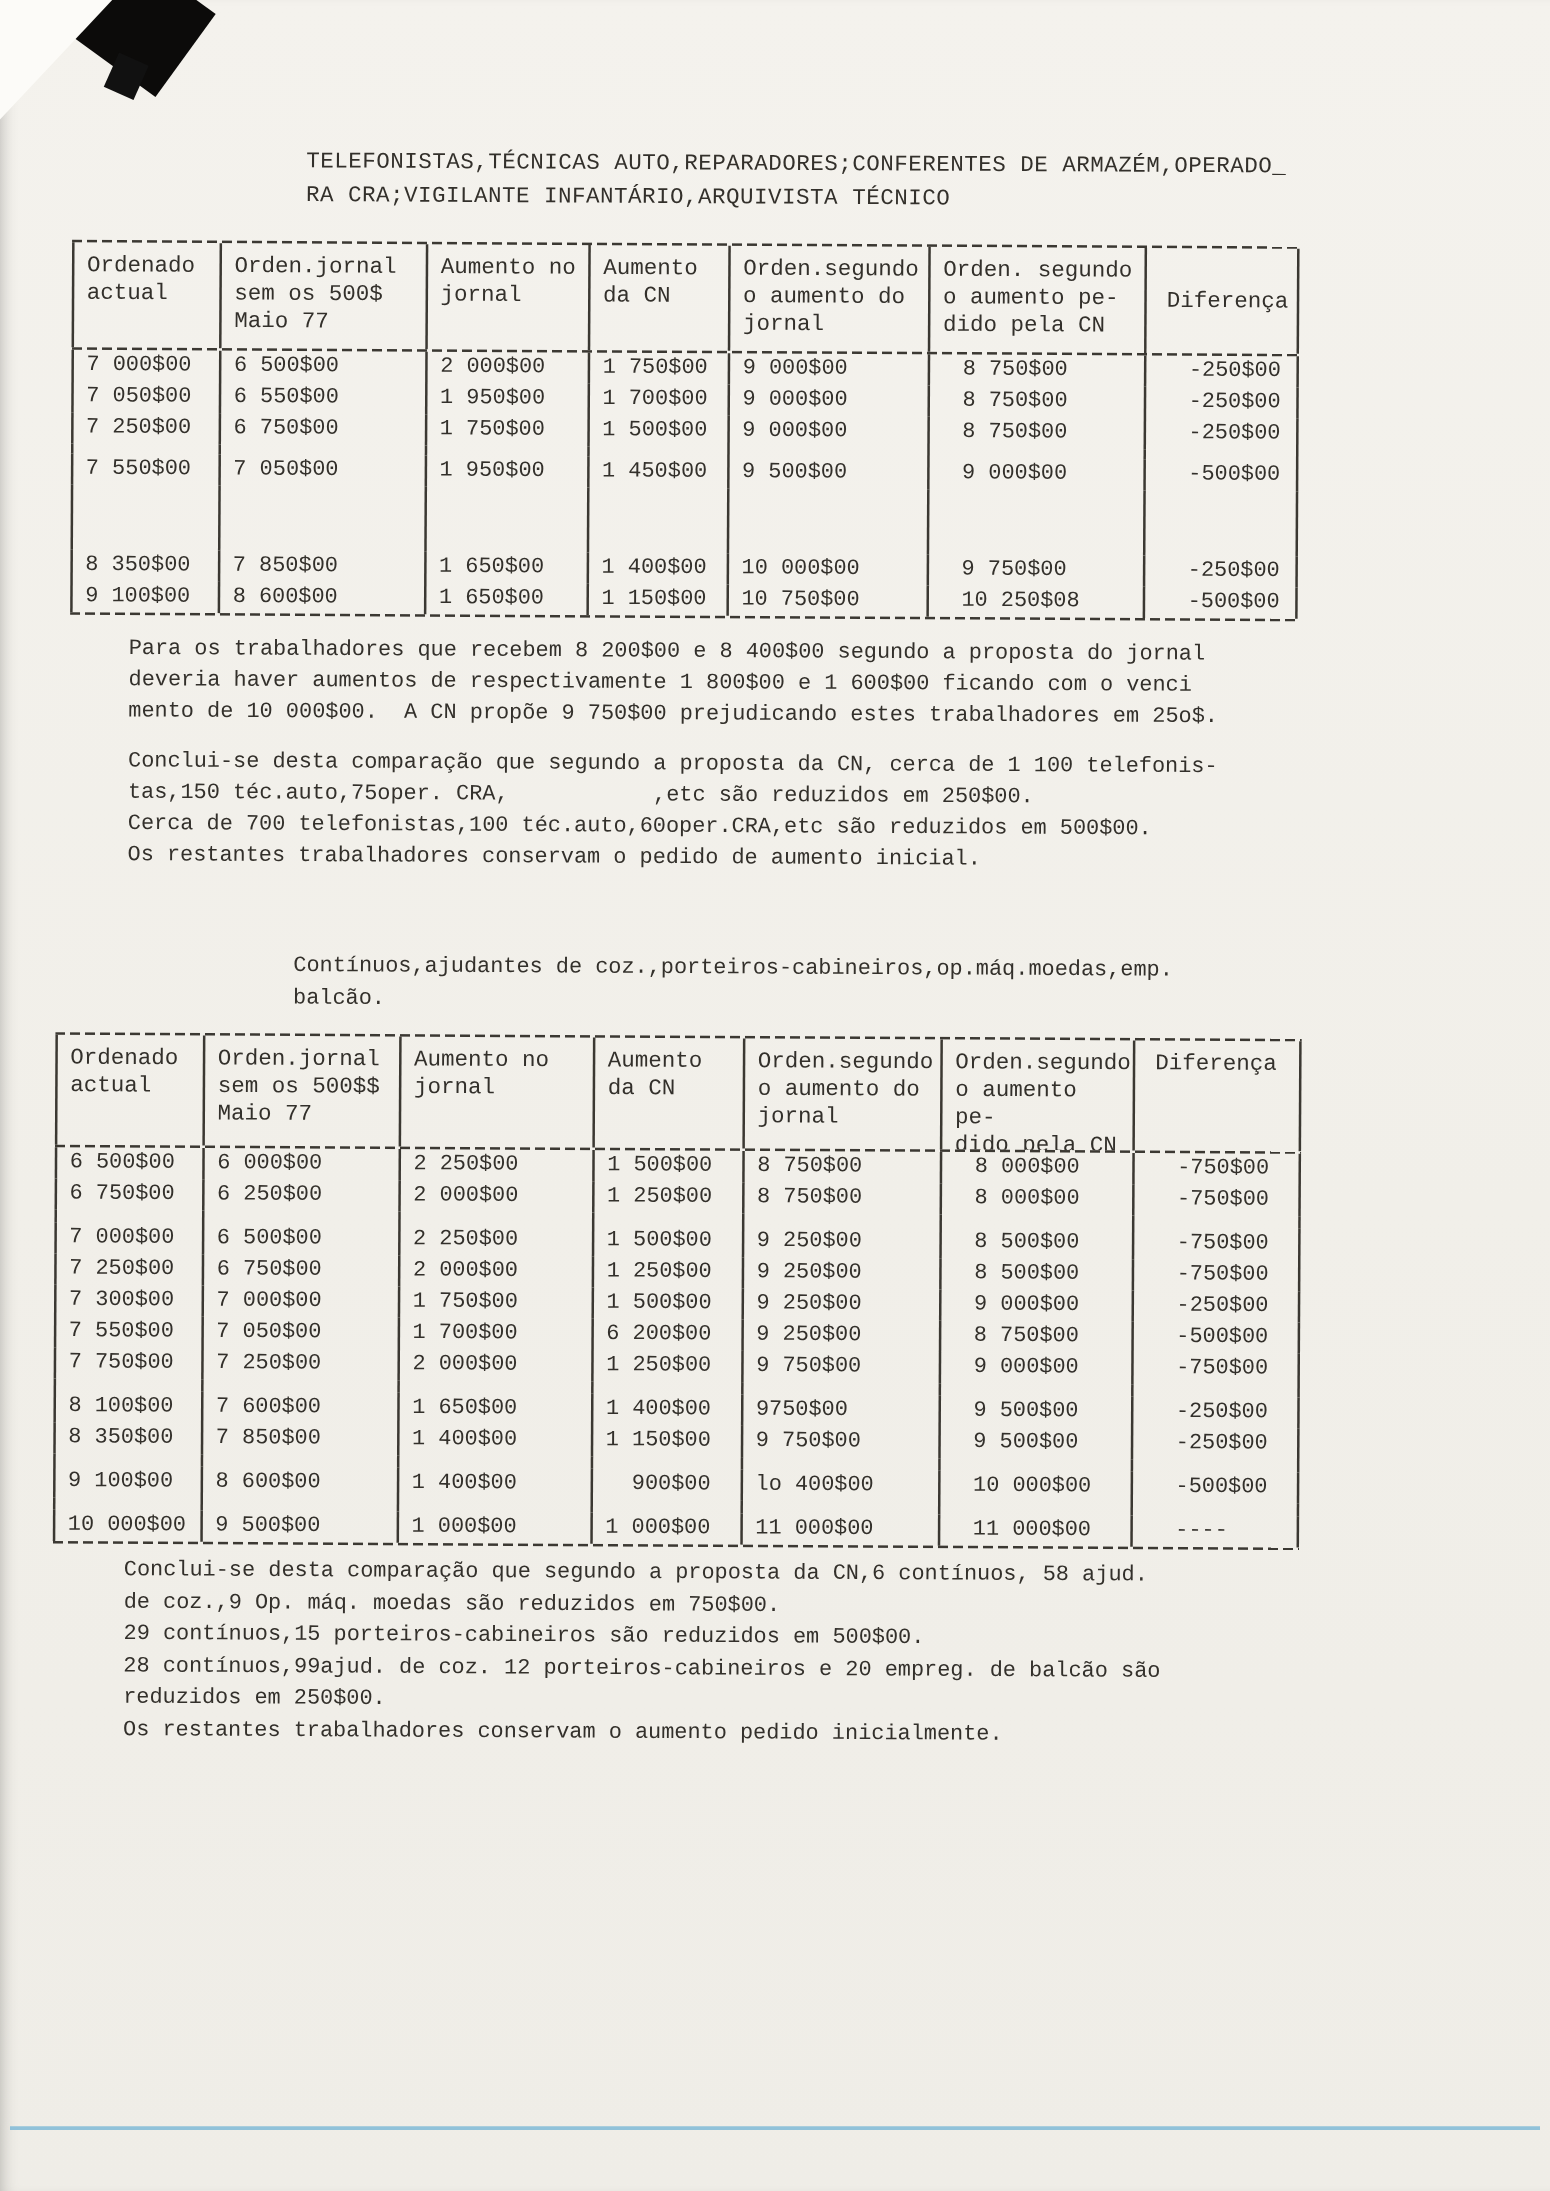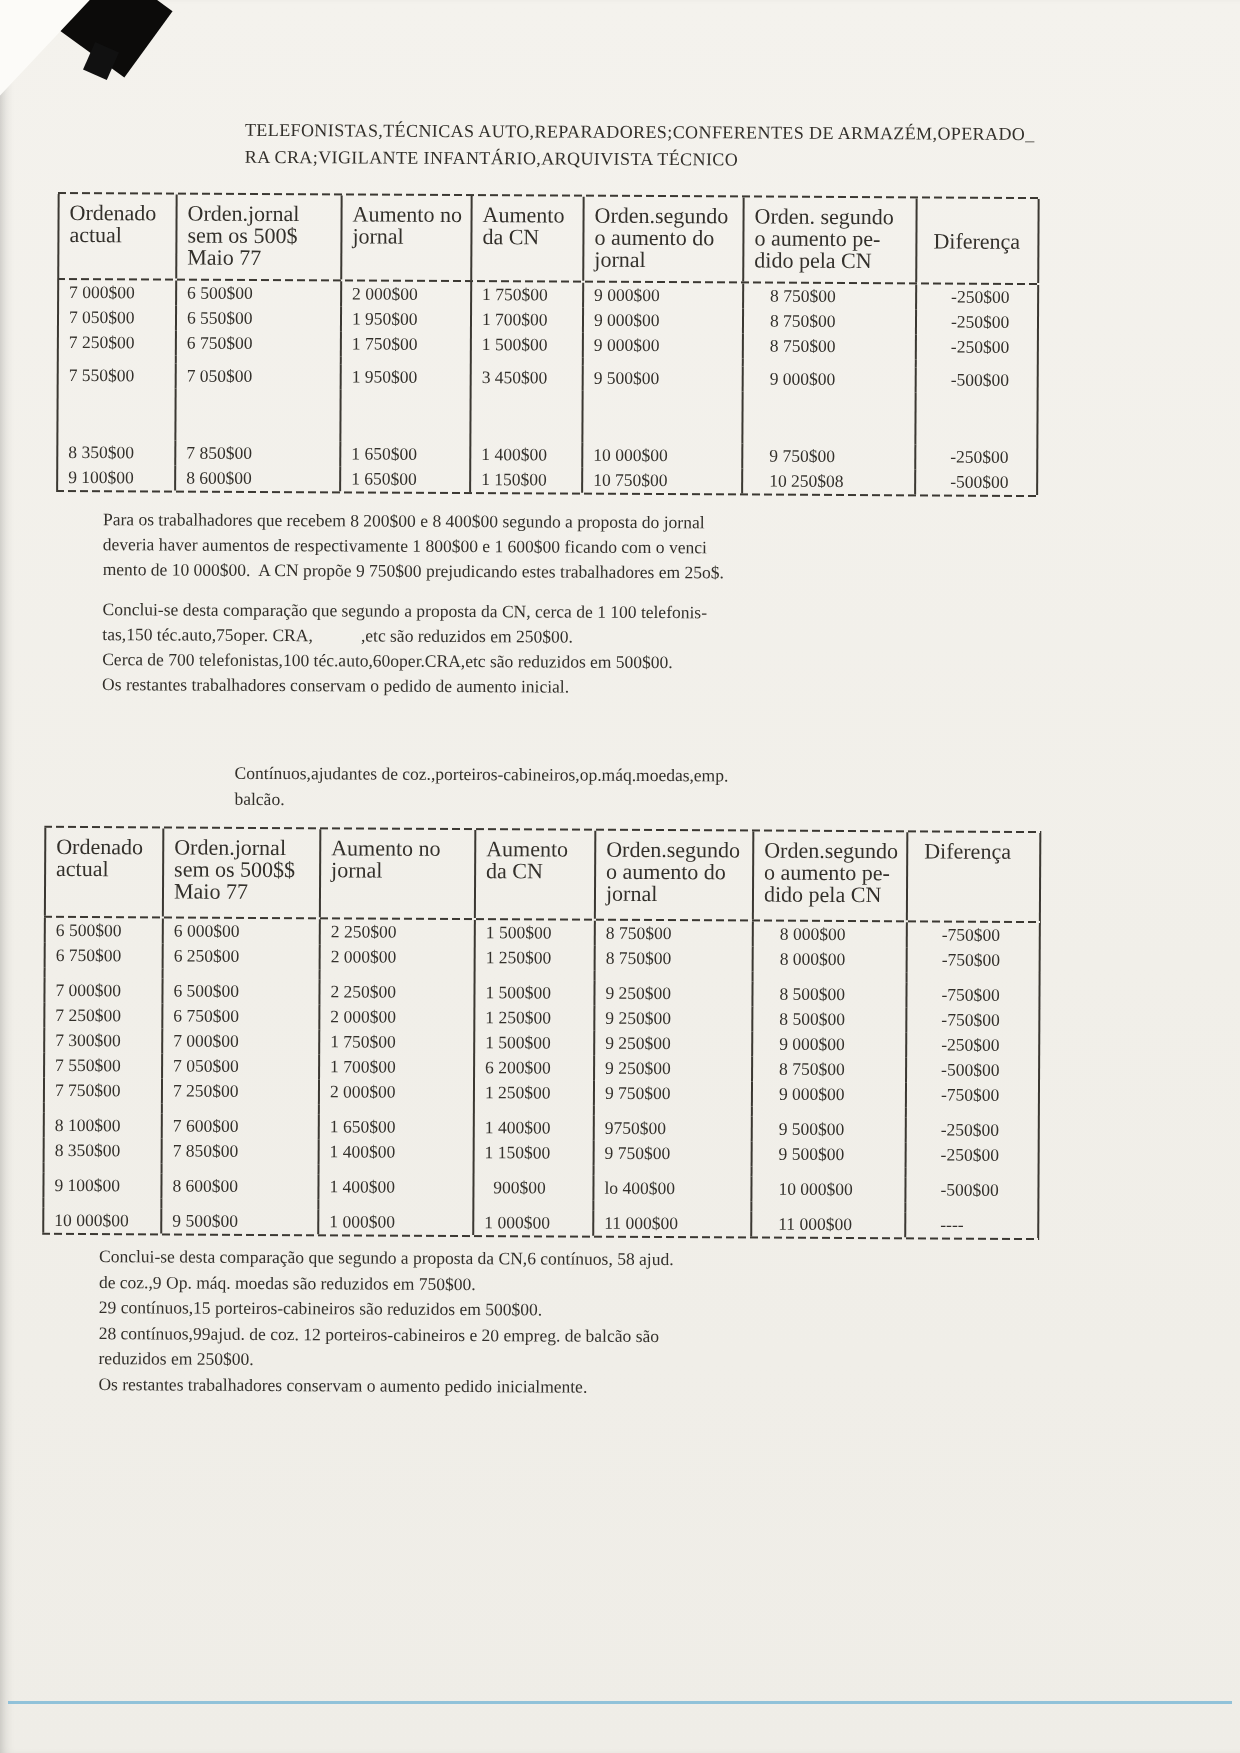--- a/index.html
+++ b/index.html
@@ -1,21 +1,21 @@
 <!DOCTYPE html>
 <html><head>
 <meta charset="utf-8">
 <style>
   html,body{margin:0;padding:0;background:#777;}
   .page{
     position:relative;
     width:1240px;height:1753px;
     background:linear-gradient(180deg,#f4f2ed 0%,#f1efe9 55%,#efede7 100%);
     overflow:hidden;
-    font-family:Liberation Serif, serif;
+    font-family:Liberation Mono, monospace;
     color:#33302b;
     box-shadow:inset 10px 0 14px -10px rgba(0,0,0,.28);
   }
   .content{position:absolute;left:0;top:0;width:1240px;height:1753px;
     transform:rotate(.3deg);transform-origin:80px 130px;}
   
   .corner-black{position:absolute;left:58px;top:-26px;width:100px;height:82px;
     background:#0c0b0a;transform:rotate(36deg);z-index:2;}
   .corner-chip{position:absolute;left:88px;top:46px;width:26px;height:30px;
     background:#111;transform:rotate(24deg);z-index:2;}
@@ -37,21 +37,21 @@
   .p3 .line{height:25.6px;line-height:25.6px;}
   
   .ttable{--line:#3b3832;}
   .hdash{height:2px;width:100%;
     background-image:repeating-linear-gradient(90deg,var(--line) 0 8px,transparent 8px 12px);}
   .trow{display:grid;grid-template-columns:var(--cols);}
   .tbody-rows .trow{height:25px;}
   .tcell{border-right:2px solid var(--line);padding-left:10px;white-space:pre;
     box-sizing:border-box;overflow:hidden;}
   .trow .tcell:first-child{border-left:2px solid var(--line);}
-  .hcell{white-space:pre-line;font-size:22px;line-height:22px;padding-top:8px;padding-right:4px;}
+  .hcell{white-space:pre-line;font-size:18px;line-height:22px;padding-top:8px;padding-right:4px;}
   .dcell{font-size:17.5px;line-height:25px;}
   .dcell.col-5{padding-left:26px;}
   .dcell.col-6{padding-left:34px;}
   .hcell.col-6{padding-left:16px;}
   .dif-centered .hcell.col-6{padding-top:32px;}
   .t1{left:58px;top:192px;width:982px;--cols:120px 165px 130px 112px 160px 173px 1fr;}
   .t1 .thead{height:84px;}
   .t2{left:48px;top:826px;width:997px;--cols:120px 157px 155px 120px 158px 154px 1fr;}
   .t2 .thead{height:88px;}
 </style>
@@ -125,21 +125,21 @@
             <div class="tcell"></div>
             <div class="tcell"></div>
             <div class="tcell"></div>
             <div class="tcell"></div>
             <div class="tcell"></div>
           </div>
           <div class="trow">
             <div class="tcell dcell col-0">7 550$00</div>
             <div class="tcell dcell col-1">7 050$00</div>
             <div class="tcell dcell col-2">1 950$00</div>
-            <div class="tcell dcell col-3">3 450$00</div>
+            <div class="tcell dcell col-3">1 450$00</div>
             <div class="tcell dcell col-4">9 500$00</div>
             <div class="tcell dcell col-5">9 000$00</div>
             <div class="tcell dcell col-6">-500$00</div>
           </div>
           <div class="trow" style="height: 52px;">
             <div class="tcell"></div>
             <div class="tcell"></div>
             <div class="tcell"></div>
             <div class="tcell"></div>
             <div class="tcell"></div>

